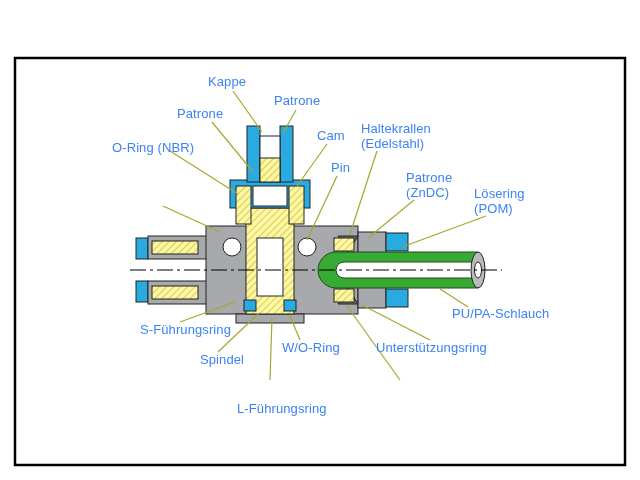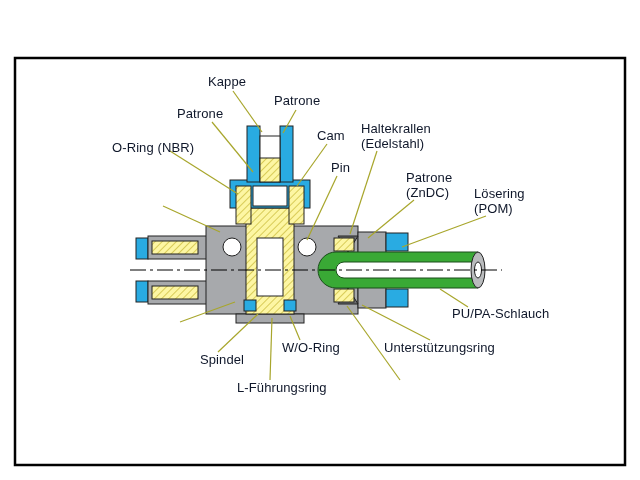--- a/index.html
+++ b/index.html
@@ -7,21 +7,21 @@
   body {
     background: #ffffff;
     font-family: "Liberation Sans", sans-serif;
     position: relative;
     overflow: hidden;
   }
   .stage { position: absolute; inset: 0; width: 640px; height: 480px; }
   svg.art { position: absolute; left: 0; top: 0; width: 640px; height: 480px; }
   .lbl {
     position: absolute;
-    color: #0f172a;
+    color: #3b82f6;
     font-size: 13px;
     line-height: 1.12;
     white-space: pre-line;
     letter-spacing: 0.1px;
   }
 </style>
 </head>
 <body>
 
 <div class="stage">
@@ -115,18 +115,19 @@
   <div class="lbl" style="left:317px; top:129px">Cam</div>
   <div class="lbl" style="left:112px; top:141px">O-Ring (NBR)</div>
   <div class="lbl" style="left:361px; top:122px">Haltekrallen
 (Edelstahl)</div>
   <div class="lbl" style="left:331px; top:161px">Pin</div>
   <div class="lbl" style="left:406px; top:171px">Patrone
 (ZnDC)</div>
   <div class="lbl" style="left:474px; top:187px">Lösering
 (POM)</div>
   <div class="lbl" style="left:452px; top:307px">PU/PA-Schlauch</div>
+  <div class="lbl" style="left:140px; top:323px">S-Führungsring</div>
   <div class="lbl" style="left:200px; top:353px">Spindel</div>
   <div class="lbl" style="left:282px; top:341px">W/O-Ring</div>
-  <div class="lbl" style="left:384px; top:341px">Unterstützungsring</div>
-  <div class="lbl" style="left:237px; top:381px">L-Führungsring</div>
+  <div class="lbl" style="left:376px; top:341px">Unterstützungsring</div>
+  <div class="lbl" style="left:237px; top:402px">L-Führungsring</div>
 
 </div>
 
 </body></html>

